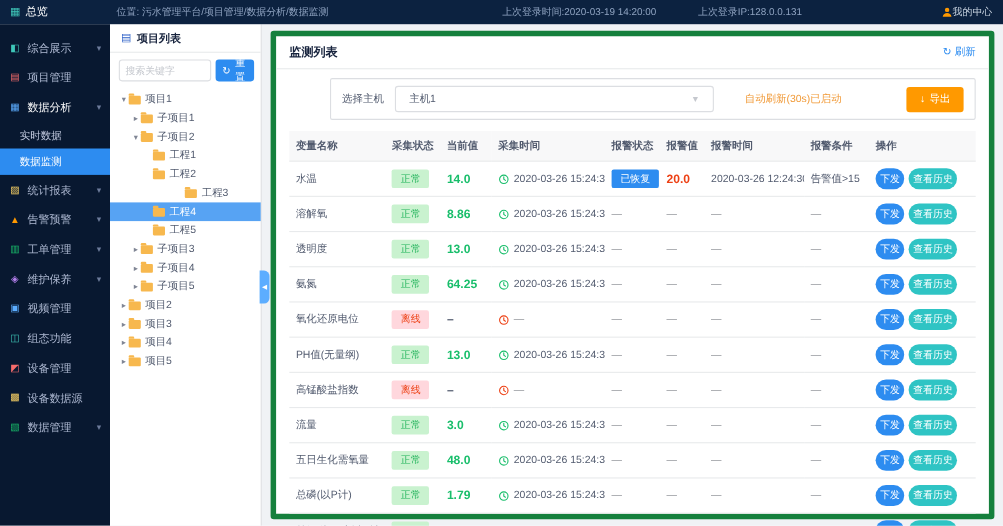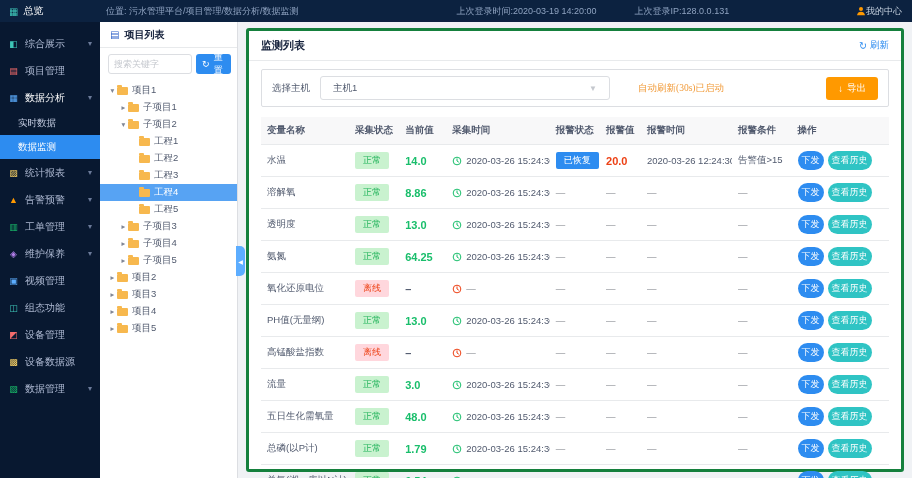--- a/index.html
+++ b/index.html
@@ -37,30 +37,30 @@
   .tree-item{height:17px;display:flex;align-items:center;font-size:9.5px;color:#515a6e;cursor:pointer;white-space:nowrap;}
   .tree-item.selected{background:#57a3f3;color:#ffffff;}
   .tree-caret{width:9px;flex:none;font-size:7.5px;color:#808695;text-align:center;}
   .tree-item.selected .tree-caret{color:#ffffff;}
   .folder{width:11px;height:8px;background:#f7b84e;border-radius:1px;position:relative;margin-right:4px;flex:none;}
   .folder::before{content:"";position:absolute;top:-2px;left:0;width:5px;height:2px;background:#f7b84e;border-radius:1px 1px 0 0;}
   .collapse-tab{position:absolute;right:-8px;top:224px;width:9px;height:30px;background:#5cadff;color:#ffffff;font-size:6px;display:flex;align-items:center;justify-content:center;border-radius:0 5px 5px 0;cursor:pointer;z-index:25;}
 
   
   .main{position:absolute;top:22px;left:238px;right:0;bottom:0;padding:6px 8px;}
-  .card{background:#ffffff;border:3px solid #15803d;border-radius:3px;height:100%;}
+  .card{background:#ffffff;border:5px solid #15803d;border-radius:3px;height:100%;}
   .card-header{display:flex;align-items:center;padding:7px 12px;border-bottom:1px solid #e8eaec;}
   .card-title{font-size:11px;font-weight:700;color:#17233d;}
   .refresh-link{margin-left:auto;color:#2d8cf0;font-size:9.5px;display:flex;align-items:center;gap:3px;cursor:pointer;text-decoration:none;}
   .toolbar{padding:8px 12px 4px;}
-  .toolbar-box{border:1px solid #dcdee2;border-radius:2px;padding:6px 10px;display:flex;align-items:center;}
+  .toolbar-box{border:1px solid #dcdee2;border-radius:2px;padding:6px 10px;display:flex;align-items:center;margin-left:37px;}
   .host-label{font-size:9.5px;color:#515a6e;flex:none;}
   .select{width:290px;height:24px;border:1px solid #dcdee2;border-radius:3px;background:#ffffff;display:flex;align-items:center;padding:0 12px;margin-left:10px;font-size:9.5px;color:#515a6e;cursor:pointer;}
   .select-caret{margin-left:auto;color:#c5c8ce;font-size:8px;}
-  .auto-refresh{margin-left:28px;color:#f19a38;font-size:9.5px;font-family:Liberation Serif, serif;}
+  .auto-refresh{margin-left:28px;color:#f19a38;font-size:9.5px;}
   .export-btn{margin-left:auto;background:#ff9900;border:none;color:#ffffff;border-radius:3px;padding:5px 12px;font-size:9.5px;display:flex;align-items:center;gap:4px;cursor:pointer;font-family:inherit;}
   .table-wrap{padding:6px 12px 8px;}
   table{width:100%;border-collapse:collapse;table-layout:fixed;}
   th{background:#f8f8f9;color:#515a6e;font-size:9.5px;font-weight:700;text-align:left;padding:7px 6px;border-bottom:1px solid #e8eaec;white-space:nowrap;}
   td{padding:6px 6px;font-size:9.5px;color:#515a6e;border-bottom:1px solid #e8eaec;white-space:nowrap;overflow:hidden;}
   .badge{display:inline-block;padding:2px 8px;border-radius:2px;font-size:9px;}
   .b-normal{background:#c9f2cf;color:#21b35a;}
   .b-offline{background:#ffd7dd;color:#ed4014;}
   .b-recovered{background:#2d8cf0;color:#ffffff;}
   .c-value{color:#19be6b;font-weight:700;font-size:11px;}
@@ -186,21 +186,21 @@
       <div class="tree-item" style="padding-left: 30px;">
         <span class="tree-caret"></span>
         <span class="folder"></span>
         <span>工程1</span>
       </div>
       <div class="tree-item" style="padding-left: 30px;">
         <span class="tree-caret"></span>
         <span class="folder"></span>
         <span>工程2</span>
       </div>
-      <div class="tree-item" style="padding-left: 30px;">
+      <div class="tree-item" style="padding-left: 30px; justify-content: center;">
         <span class="tree-caret"></span>
         <span class="folder"></span>
         <span>工程3</span>
       </div>
       <div class="tree-item selected" style="padding-left: 30px;">
         <span class="tree-caret"></span>
         <span class="folder"></span>
         <span>工程4</span>
       </div>
       <div class="tree-item" style="padding-left: 30px;">

